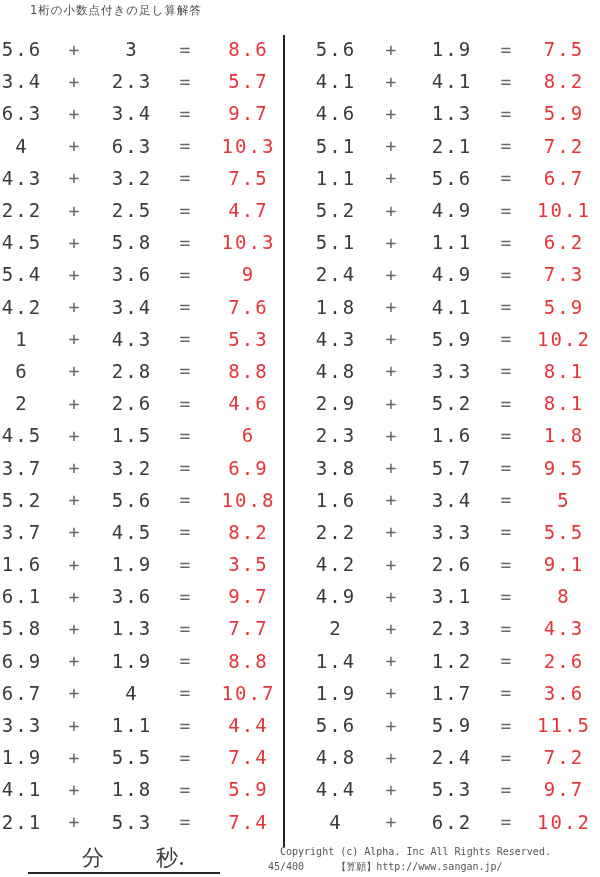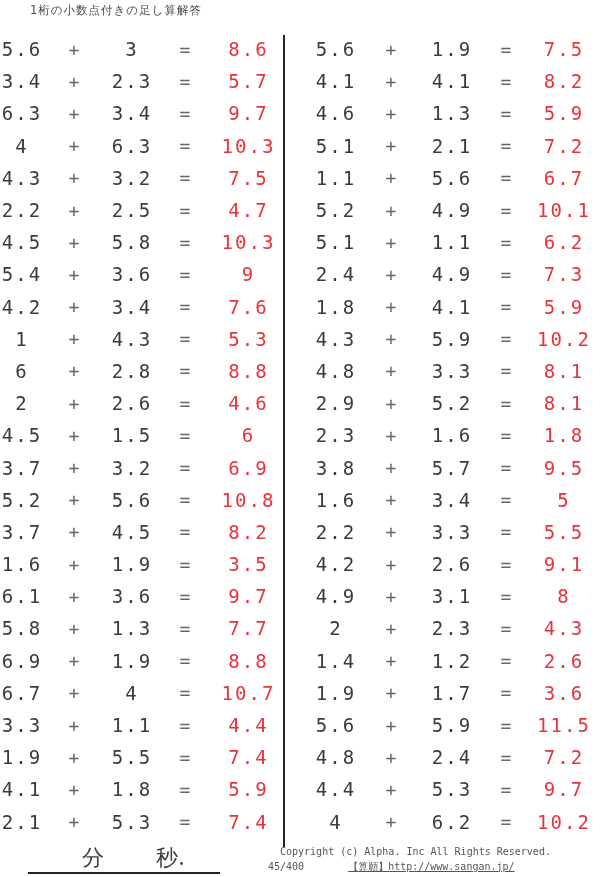--- a/index.html
+++ b/index.html
@@ -78,21 +78,21 @@
     top: 845px;
     width: 310px;
     font-family: "DejaVu Sans Mono", monospace;
     font-size: 10px;
     line-height: 1.45;
     color: #595550;
     white-space: nowrap;
   }
   .copyright .c1 { padding-left: 12px; }
   .copyright .c2 { display: flex; }
-  .copyright .c2 .site { margin-left: 44px; text-decoration: underline; }
+  .copyright .c2 .site { margin-left: 32px; }
 </style>
 </head>
 <body>
 
 <div class="page" style="--answer-red: #e7333a;">
 
   <div class="title">1桁の小数点付きの足し算解答</div>
 
   <div class="problems">
     <div class="col col-left" id="col-left">

